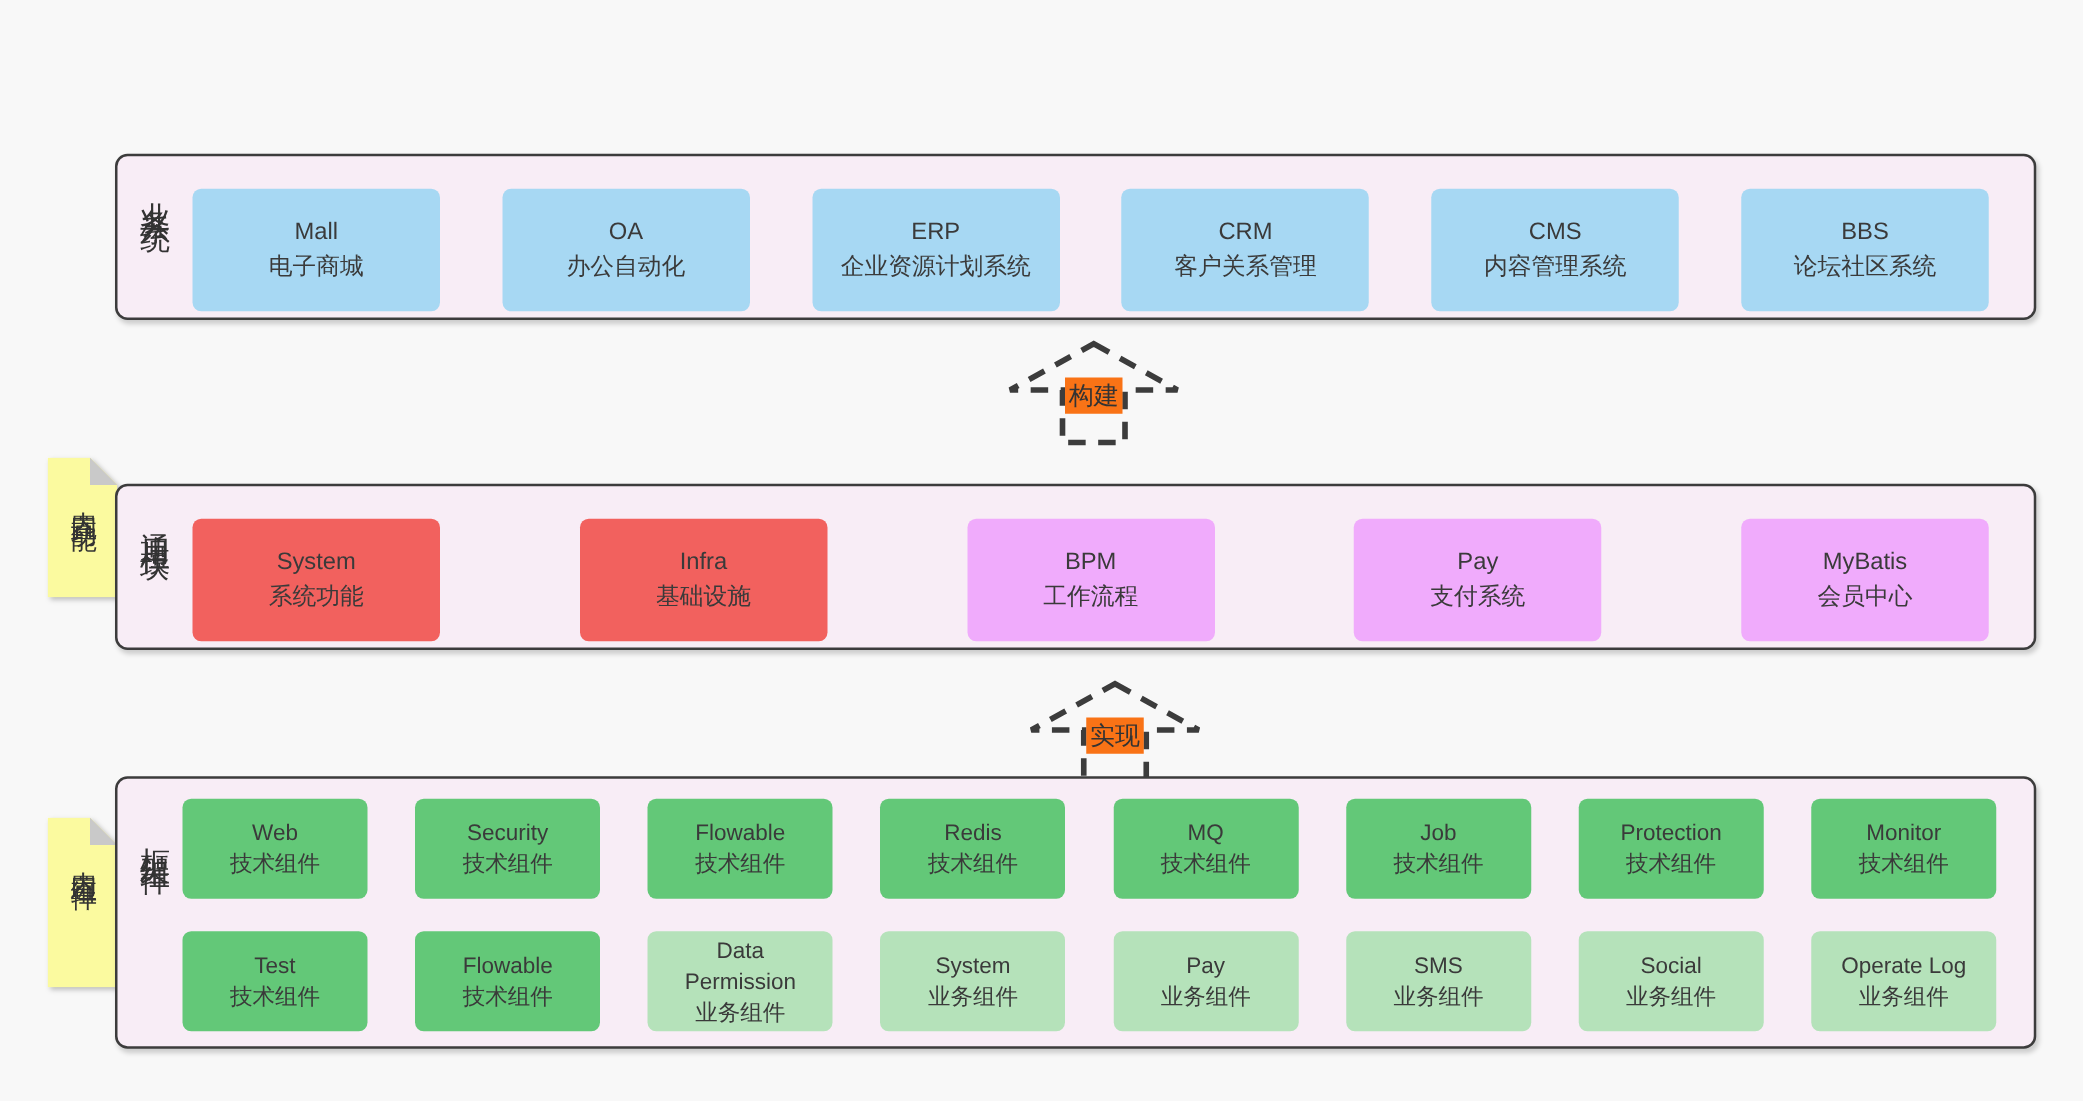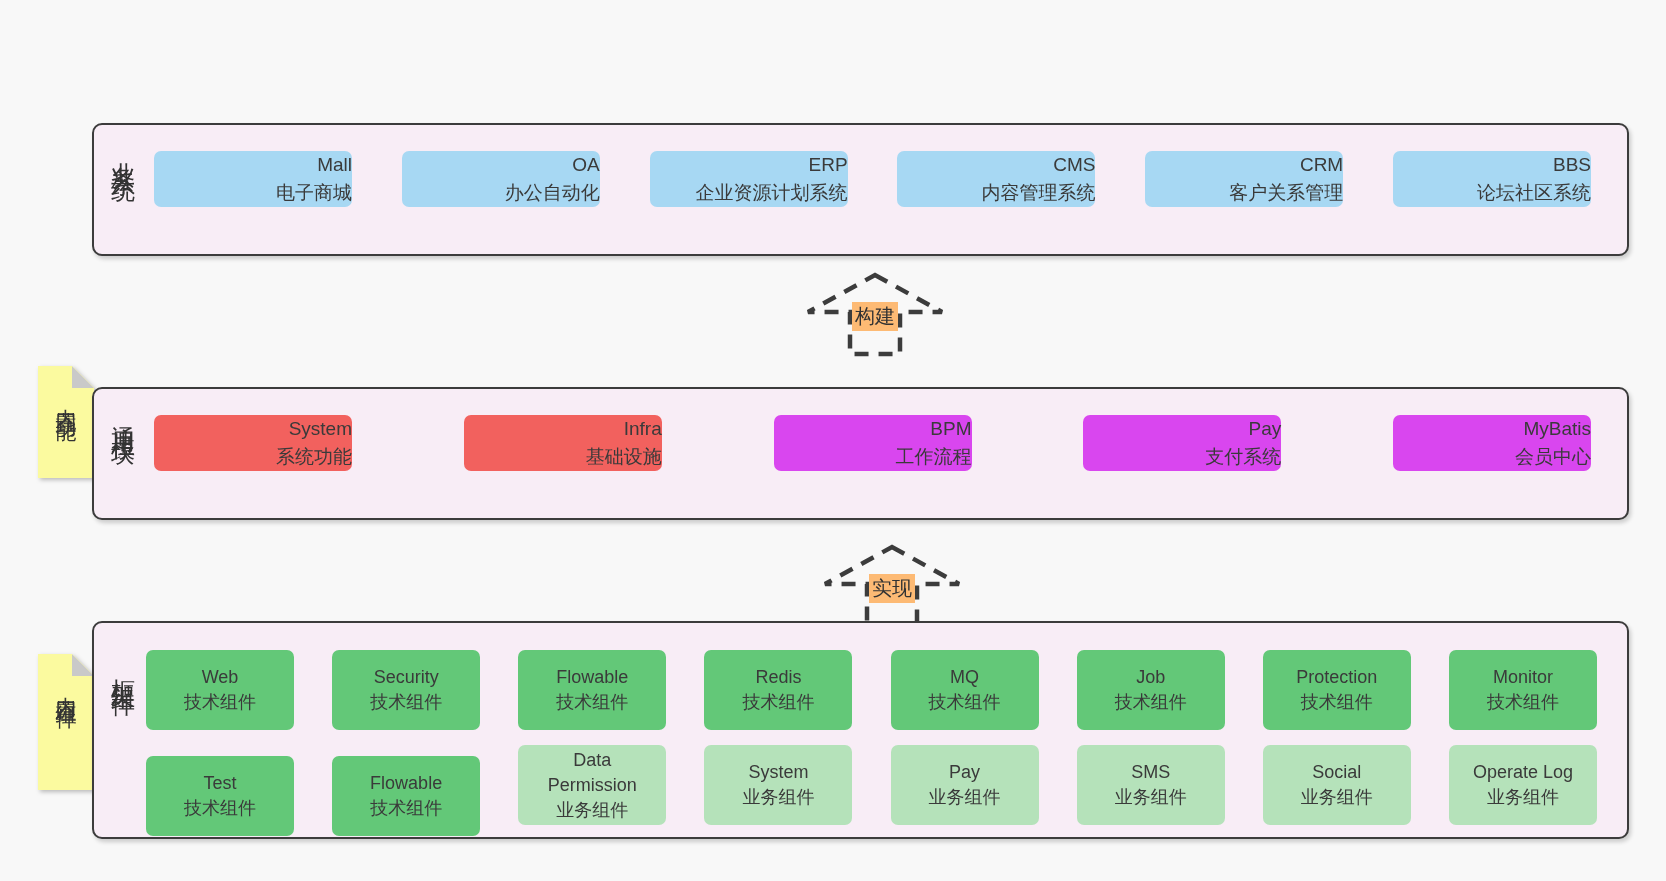--- a/index.html
+++ b/index.html
@@ -28,26 +28,26 @@
   .row{position:absolute;left:60px;right:36px;display:flex;justify-content:space-between;}
   #sec-business .row,#sec-modules .row{top:26px;}
   #sec-framework .row1{top:16px;left:52px;right:30px;}
   #sec-framework .row2{top:122px;left:52px;right:30px;}
 
   .box{
     box-sizing:border-box;border-radius:7px;
     display:flex;flex-direction:column;align-items:center;justify-content:center;
     text-align:center;
   }
-  .box-lg{width:198px;height:56px;font-size:19px;line-height:28px;align-items:flex-end;}
+  .box-lg{width:198px;height:98px;font-size:19px;line-height:28px;}
   .box-sm{width:148px;height:80px;font-size:18px;line-height:25px;padding:0 12px;}
   .blue{background:#a7d8f3;}
   .red{background:#f2615e;}
-  .pink{background:#d946ef;}
-  .green{background:#63c878;margin-top:11px;}
+  .pink{background:#f0abfc;}
+  .green{background:#63c878;}
   .green-light{background:#b5e2ba;}
 
   .note-wrap{position:absolute;filter:drop-shadow(2px 2px 2px rgba(0,0,0,.25));}
   .note{
     position:relative;width:56px;height:100%;
     background:#fbfa9f;
     clip-path:polygon(0 0,34px 0,56px 22px,56px 100%,0 100%);
     display:flex;justify-content:center;
   }
   .note .fold{
@@ -61,21 +61,21 @@
   }
   #note-func{left:38px;top:366px;height:112px;}
   #note-comp{left:38px;top:654px;height:136px;}
 
   .arrow-wrap{position:absolute;width:140px;height:85px;}
   #arrow-build{left:805px;top:272px;}
   #arrow-impl{left:822px;top:544px;}
   .arrow-wrap svg{position:absolute;left:0;top:0;}
   .arrow-label{
     position:absolute;left:50%;top:30px;transform:translateX(-50%);
-    background:#fdba74;padding:1px 3px;font-size:20px;color:#333;white-space:nowrap;
+    background:#f97316;padding:1px 3px;font-size:20px;color:#333;white-space:nowrap;
   }
 </style>
 </head>
 <body>
 
 <div class="note-wrap" id="note-func">
   <div class="note">
     <div class="fold"></div>
     <div class="note-text">内置功能</div>
   </div>
@@ -96,26 +96,26 @@
     </div>
     <div class="box box-lg blue">
       <span>OA</span>
       <span>办公自动化</span>
     </div>
     <div class="box box-lg blue">
       <span>ERP</span>
       <span>企业资源计划系统</span>
     </div>
     <div class="box box-lg blue">
+      <span>CRM</span>
+      <span>客户关系管理</span>
+    </div>
+    <div class="box box-lg blue">
       <span>CMS</span>
       <span>内容管理系统</span>
-    </div>
-    <div class="box box-lg blue">
-      <span>CRM</span>
-      <span>客户关系管理</span>
     </div>
     <div class="box box-lg blue">
       <span>BBS</span>
       <span>论坛社区系统</span>
     </div>
   </div>
 </div>
 
 <div class="arrow-wrap" id="arrow-build">
   <svg width="140" height="85" viewBox="0 0 140 85">

